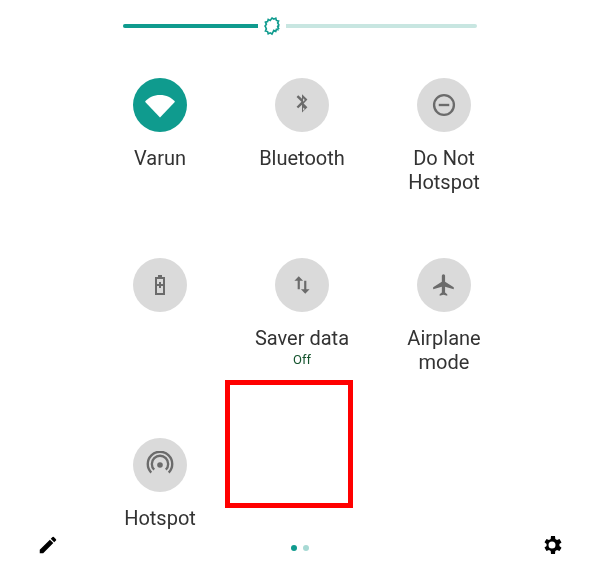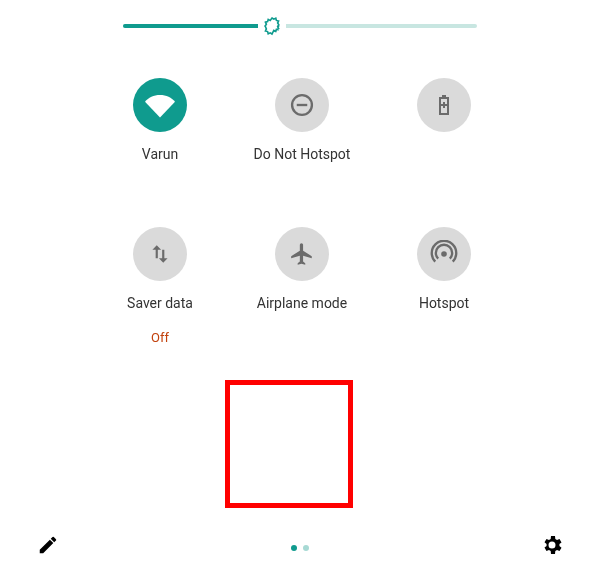--- a/index.html
+++ b/index.html
@@ -10,22 +10,22 @@
     .slider-wrap { position: absolute; top: 24px; left: 50%; transform: translateX(-50%); width: 354px; display: flex; align-items: center; }
     .slider-track { position: relative; width: 354px; height: 4px; background: #c8e6e1; border-radius: 2px; }
     .slider-fill { position: absolute; left: 0; top: 0; height: 4px; background: #0f9b8e; border-radius: 2px; }
     .slider-thumb { position: absolute; top: 50%; transform: translate(-50%,-50%); width: 28px; height: 28px; background: #fff; display:flex; align-items:center; justify-content:center; }
 
     
     .grid { position: absolute; top: 78px; left: 100px; width: 400px; display: grid; grid-template-columns: repeat(3, 1fr); column-gap: 22px; row-gap: 64px; }
     .tile { position: relative; width: 120px; display: flex; flex-direction: column; align-items: center; }
     .circle { width: 54px; height: 54px; border-radius: 50%; background: #dadada; display: flex; align-items: center; justify-content: center; cursor: pointer; }
     .circle.on { background: #0f9b8e; }
-    .tlabel { margin-top: 14px; font-size: 14px; color: #333; text-align: center; line-height: 1.2; }
-    .tsub { margin-top: 18px; font-size: 13px; color: #c2410c; text-align:center; }
+    .tlabel { margin-top: 14px; font-size: 20px; color: #333; text-align: center; line-height: 1.2; }
+    .tsub { margin-top: 2px; font-size: 13px; color: #14532d; text-align:center; }
 
     .highlight-box { position: absolute; border: 5px solid #ff0000; pointer-events: none; }
 
     
     .footer { position: absolute; bottom: 8px; left: 0; width: 600px; height: 44px; }
     .edit-btn { position: absolute; left: 34px; bottom: 6px; width: 28px; height: 28px; display:flex; align-items:center; justify-content:center; cursor:pointer; }
     .settings-btn { position: absolute; right: 34px; bottom: 6px; width: 28px; height: 28px; display:flex; align-items:center; justify-content:center; cursor:pointer; }
     .pager { position: absolute; left: 50%; bottom: 14px; transform: translateX(-50%); display:flex; gap:6px; }
     .dot { width: 6px; height: 6px; border-radius: 50%; }
     .dot.active { background: #0f9b8e; }
@@ -64,20 +64,30 @@
         <span>
           <svg width="30" height="30" viewBox="0 0 24 24">
               <path fill="#fff" d="M12 4C7 4 2.7 6.1 0 9.3L12 22 24 9.3C21.3 6.1 17 4 12 4z"></path>
               <path fill="#0f9b8e" d="M12 4C7 4 2.7 6.1 0 9.3l2.1 2.2C4.5 9 8 7.5 12 7.5s7.5 1.5 9.9 4L24 9.3C21.3 6.1 17 4 12 4z" opacity="0"></path>
             </svg>
         </span>
       </div>
       <div class="tlabel">Varun</div>
     </div>
 
+    <div class="tile">
+      <div class="circle">
+        <span>
+          <svg width="26" height="26" viewBox="0 0 24 24">
+              <path fill="#6b6b6b" d="M12 2l5 5-3.5 3.5L17 14l-5 5v-7.2L8.5 15 7 13.5 11.5 9 7 4.5 8.5 3 12 6.2V2zm1 3.8V9l1.6-1.6L13 5.8zm0 8.4v3.2l1.6-1.6L13 14.2z"></path>
+            </svg>
+        </span>
+      </div>
+      <div class="tlabel">Bluetooth</div>
+    </div>
 
     <div class="tile">
       <div class="circle">
         <span>
           <svg width="28" height="28" viewBox="0 0 24 24">
               <circle cx="12" cy="12" r="8.5" fill="none" stroke="#6b6b6b" stroke-width="2"></circle>
               <rect x="7.5" y="11" width="9" height="2" fill="#6b6b6b"></rect>
             </svg>
         </span>
       </div>

